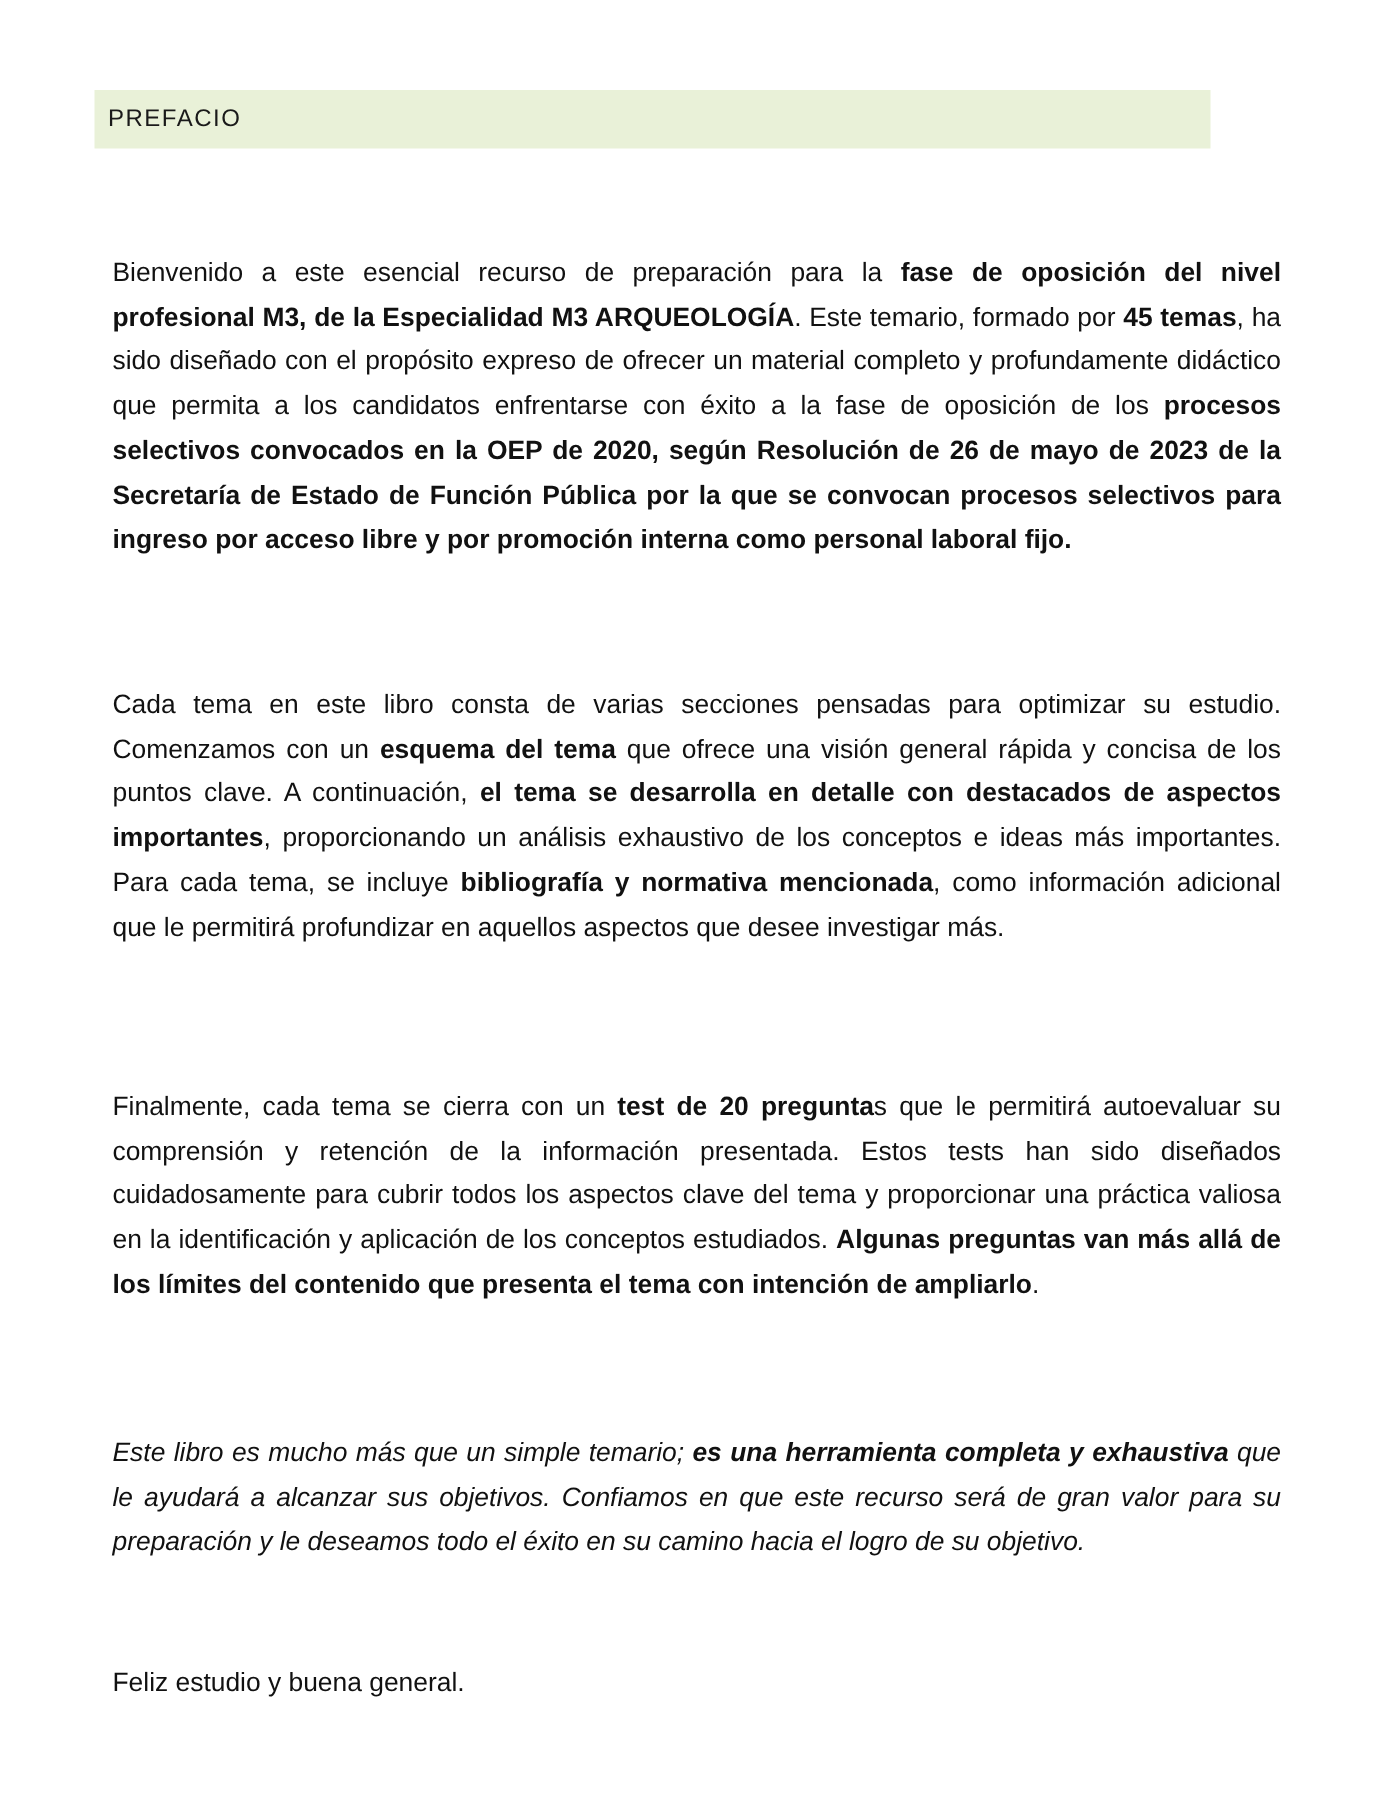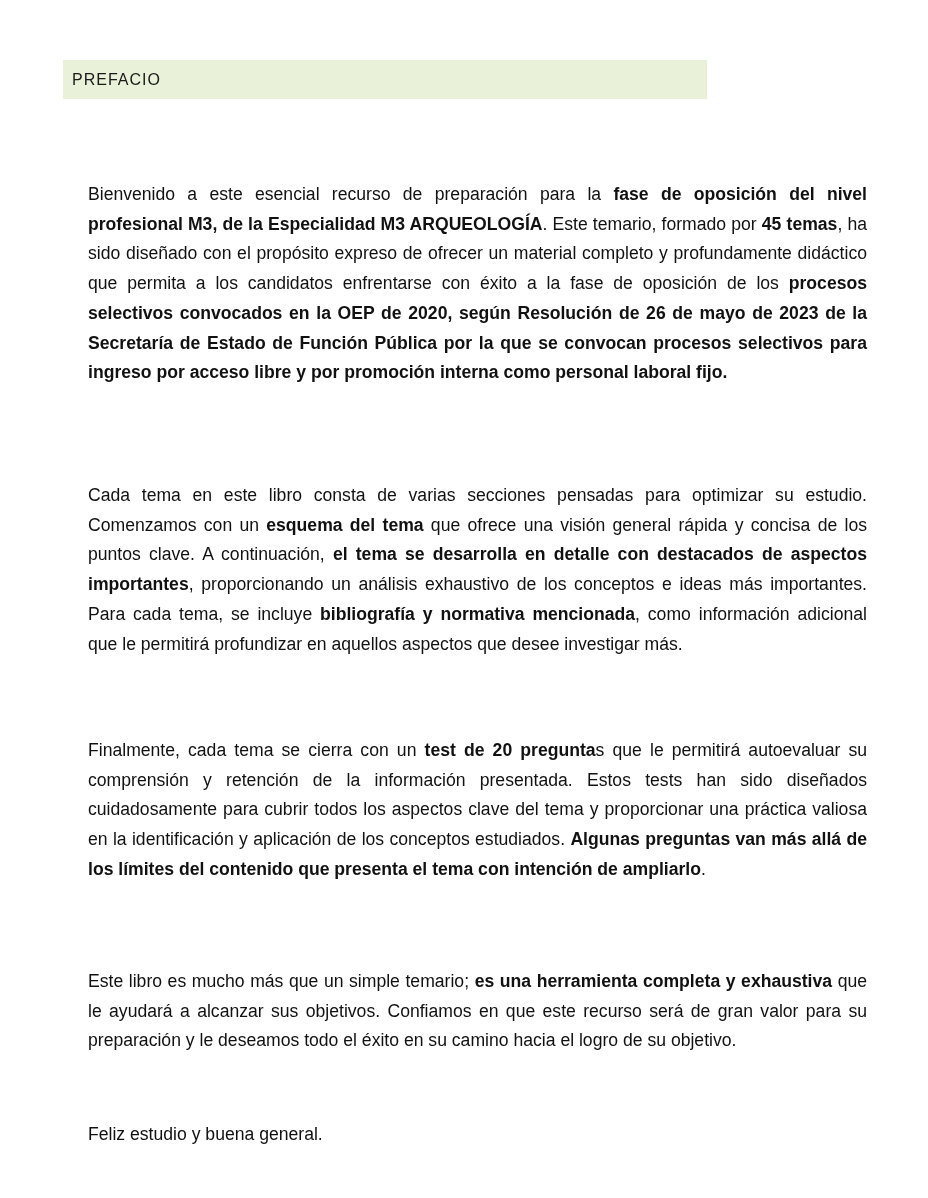--- a/index.html
+++ b/index.html
@@ -12,21 +12,21 @@
       height: 1198px;
       position: relative;
       overflow: hidden;
       font-family: "Liberation Sans", "DejaVu Sans", sans-serif;
       color: #111111;
     }
     .banner {
       position: absolute;
       left: 63px;
       top: 60px;
-      width: 644px;
+      width: 744px;
       height: 39px;
       background: #e9f1d8;
       box-sizing: border-box;
       padding-left: 9px;
       display: flex;
       align-items: center;
     }
     .banner-title {
       font-size: 16px;
       letter-spacing: 1px;
@@ -34,29 +34,29 @@
     }
     .content {
       position: absolute;
       left: 72px;
       width: 779px;
       font-size: 17.6px;
       line-height: 29.7px;
       text-align: justify;
     }
     .p {
-      margin: 16px;
+      margin: 3px;
     }
     .p b {
       font-weight: bold;
     }
     #p1 { top: 164px; }
-    #p2 { top: 465px; }
+    #p2 { top: 452px; }
     #p3 { top: 720px; }
-    #p4 { top: 951px; }
+    #p4 { top: 951px; font-style: italic; }
     #p5 { top: 1104px; }
     .nojust { text-align: left; }
   </style>
 </head>
 <body>
 
 <div class="banner">
   <span class="banner-title">PREFACIO</span>
 </div>
 

